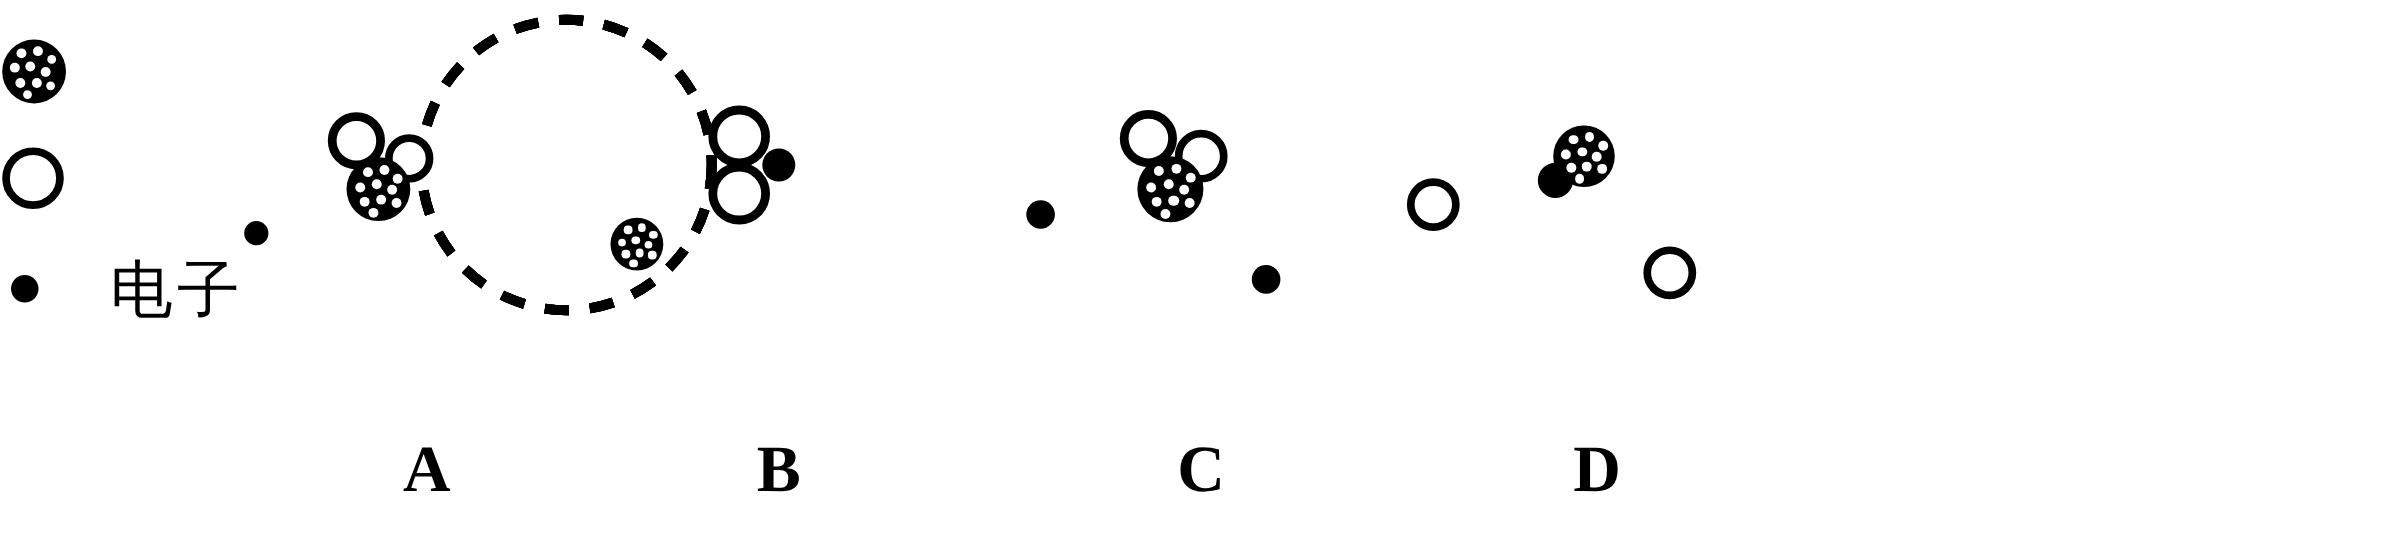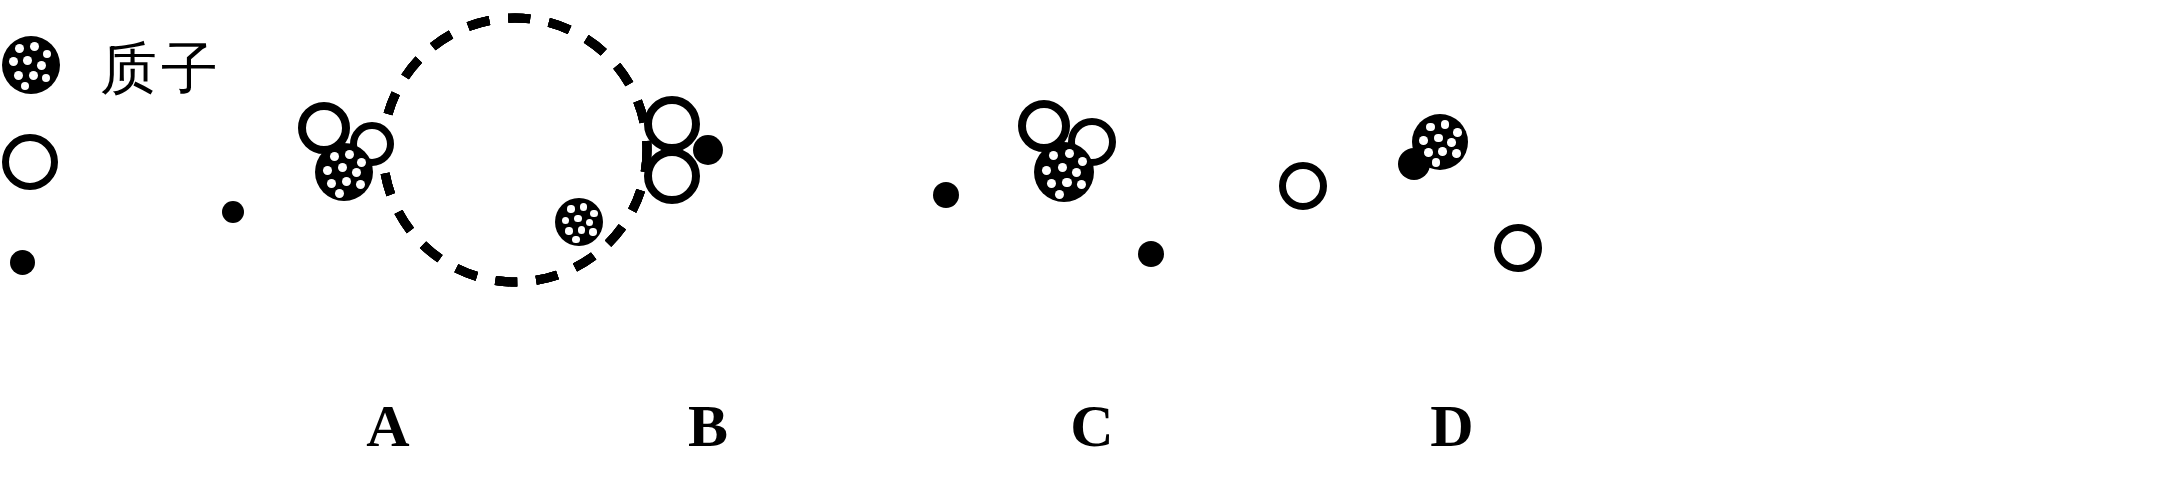--- a/index.html
+++ b/index.html
@@ -135,33 +135,33 @@
             <span class="dot" style="left:7px;   top:21px; width:9px; height:9px;"></span>
             <span class="dot" style="left:21px;  top:20px; width:9px; height:9px;"></span>
             <span class="dot" style="left:35px;  top:25px; width:9px; height:9px;"></span>
             <span class="dot" style="left:12px;  top:35px; width:9px; height:9px;"></span>
             <span class="dot" style="left:27px;  top:35px; width:9px; height:9px;"></span>
             <span class="dot" style="left:40px;  top:38px; width:8px; height:8px;"></span>
             <span class="dot" style="left:19px;  top:46px; width:8px; height:8px;"></span>
           </div>
         </div>
       </div>
-      <div class="legend-label">质子</div>
     </div>
 
     <div class="legend-row r1">
       <div class="legend-symbol">
         <div class="particle p-neutron" style="left:0px; top:2px; width:56px; height:56px;"></div>
       </div>
     </div>
 
     <div class="legend-row r2">
       <div class="legend-symbol">
         <div class="particle p-electron" style="left:8px; top:18px; width:25px; height:25px;"></div>
       </div>
+      <div class="legend-label">电子</div>
     </div>
 
   </div>
 
   <div id="atoms-layer">
       <div class="atom" style="left: 200px;">
         <svg class="orbit-svg" width="300" height="400">
           <circle cx="315" cy="150" r="132" fill="none" stroke="#000000" stroke-width="9" stroke-dasharray="22 19" stroke-linecap="butt"></circle>
         </svg>
         <div class="particle p-neutron" style="width: 52px; height: 52px; border-width: 8px; left: 98px; top: 102px; z-index: 1;"></div>

